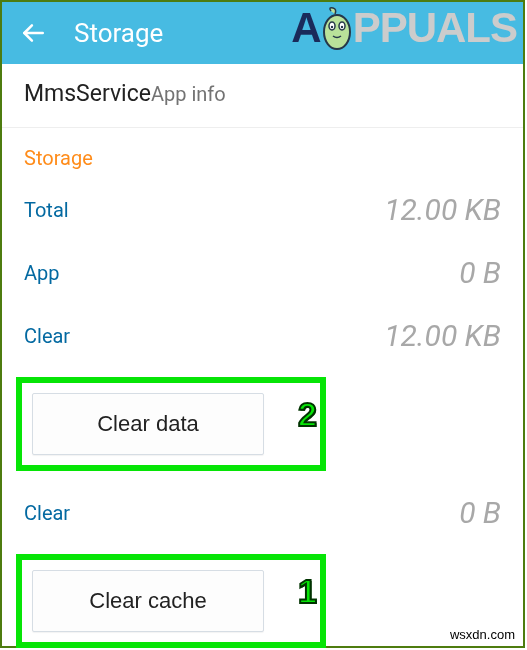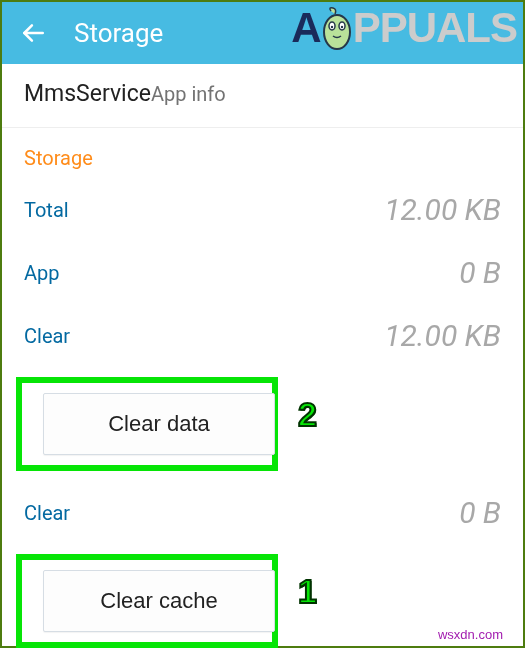--- a/index.html
+++ b/index.html
@@ -52,24 +52,24 @@
       padding: 14px 22px;
     }
     .stat-label { font-size: 20px; color: #0369a1; }
     .stat-value { font-size: 30px; color: #a8a8a8; font-style: italic; }
     .button-wrap {
       position: relative;
       padding: 10px 14px;
     }
     .highlight-box {
       border: 6px solid #06e506;
-      padding: 10px 21px;
+      padding: 10px 10px;
       display: inline-block;
       position: relative;
-      width: 262px;
+      width: 310px;
     }
     .clear-btn {
       width: 232px;
       height: 62px;
       background: #fdfdfd;
       border: 1px solid #d6dde4;
       border-radius: 2px;
       font-size: 22px;
       color: #222;
       cursor: pointer;
@@ -103,24 +103,24 @@
     }
     .watermark-logo .dletter {
       font-size: 42px;
       font-weight: 700;
       color: #cccccc;
       letter-spacing: -1px;
     }
     .watermark-logo svg { margin: 0 -4px; }
     .bottom-watermark {
       position: absolute;
-      right: 20px;
+      right: 8px;
       bottom: 4px;
       font-size: 13px;
-      color: #a21caf;
+      color: #000000;
       font-family: Arial, sans-serif;
     }
   </style>
 </head>
 <body>
 
 <div class="viewport">
 
   <div class="header">
     <span class="back-arrow">

